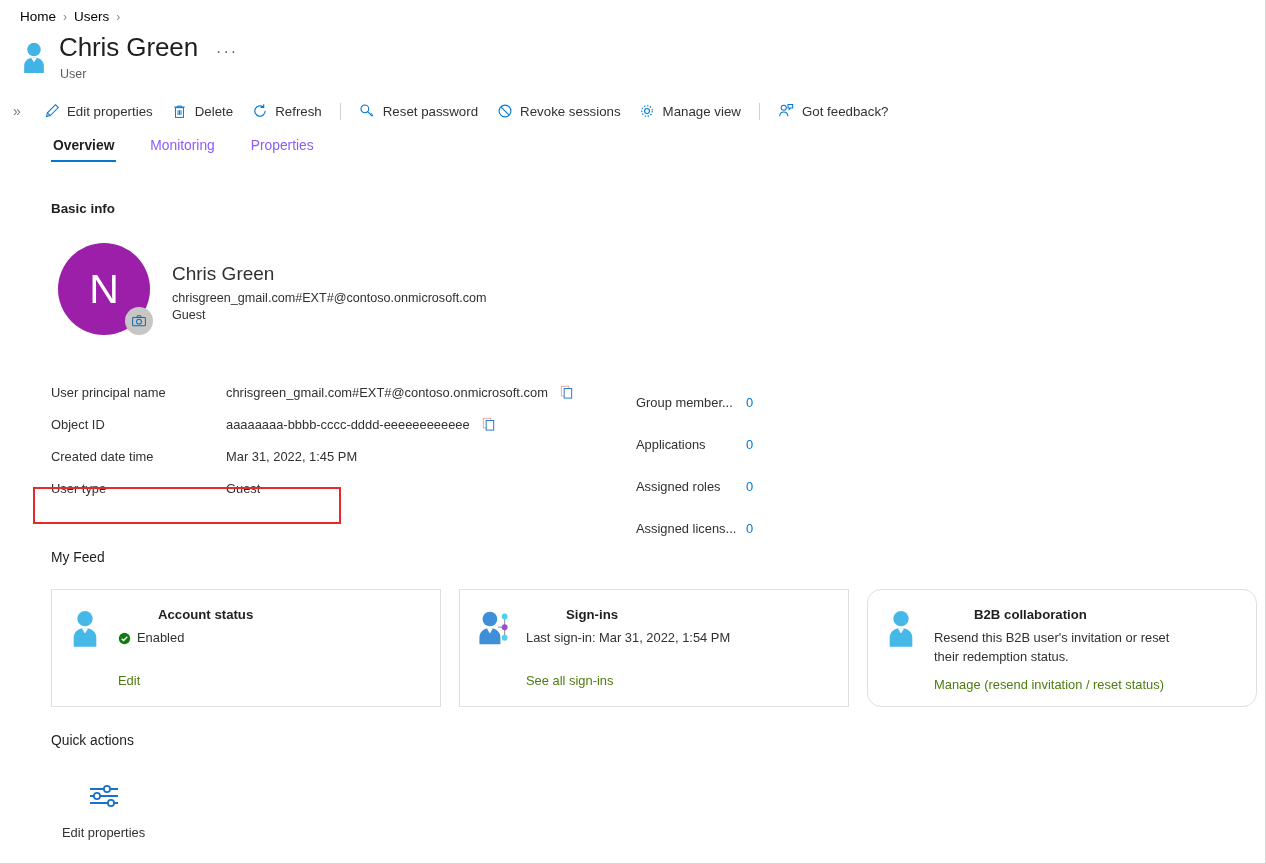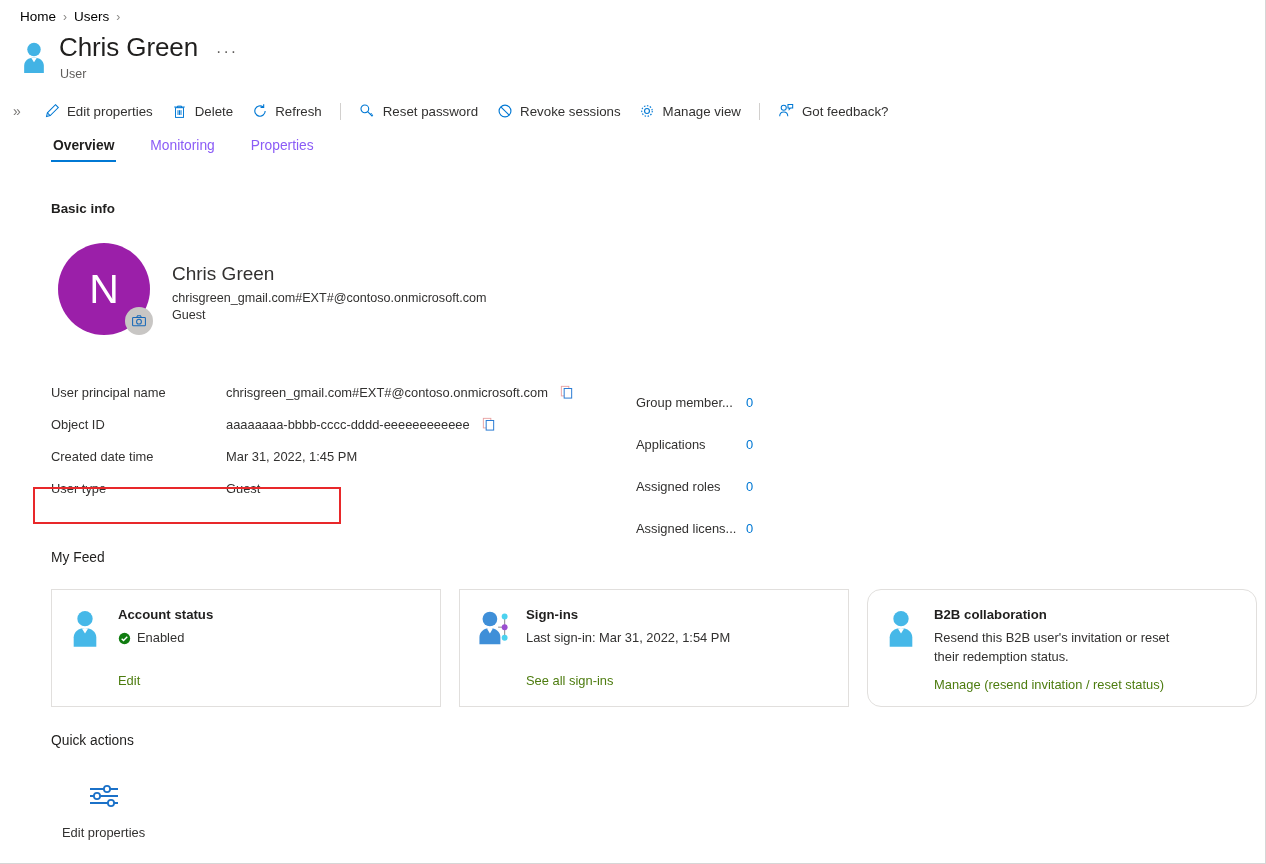--- a/index.html
+++ b/index.html
@@ -148,21 +148,21 @@
   .card {
     background: #fff; border: 1px solid #e1dfdd;
     height: 118px; padding: 17px 16px 0 16px;
     display: flex; position: relative;
   }
   .card.c1 { width: 390px; }
   .card.c2 { width: 390px; margin-left: 18px; }
   .card.c3 { width: 390px; margin-left: 18px; border-radius: 14px; }
   .card-ico { width: 36px; flex: none; padding-top: 2px; }
   .card-body { margin-left: 14px; }
-  .card-title { font-size: 13.2px; font-weight: bold; color: #201f1e; }
+  .card-title { font-size: 13.2px; font-weight: bold; color: #201f1e; margin-left: 40px; }
   .card-sub {
     font-size: 12.9px; color: #323130; margin-top: 7px; line-height: 1.45;
     max-width: 245px;
   }
   .card-sub.with-check { display: flex; align-items: center; }
   .card-link {
     position: absolute; left: 66px; bottom: 18px;
     font-size: 12.9px; color: #4d7c0f; cursor: pointer;
   }
   .card.c3 .card-link { bottom: 14px; }

